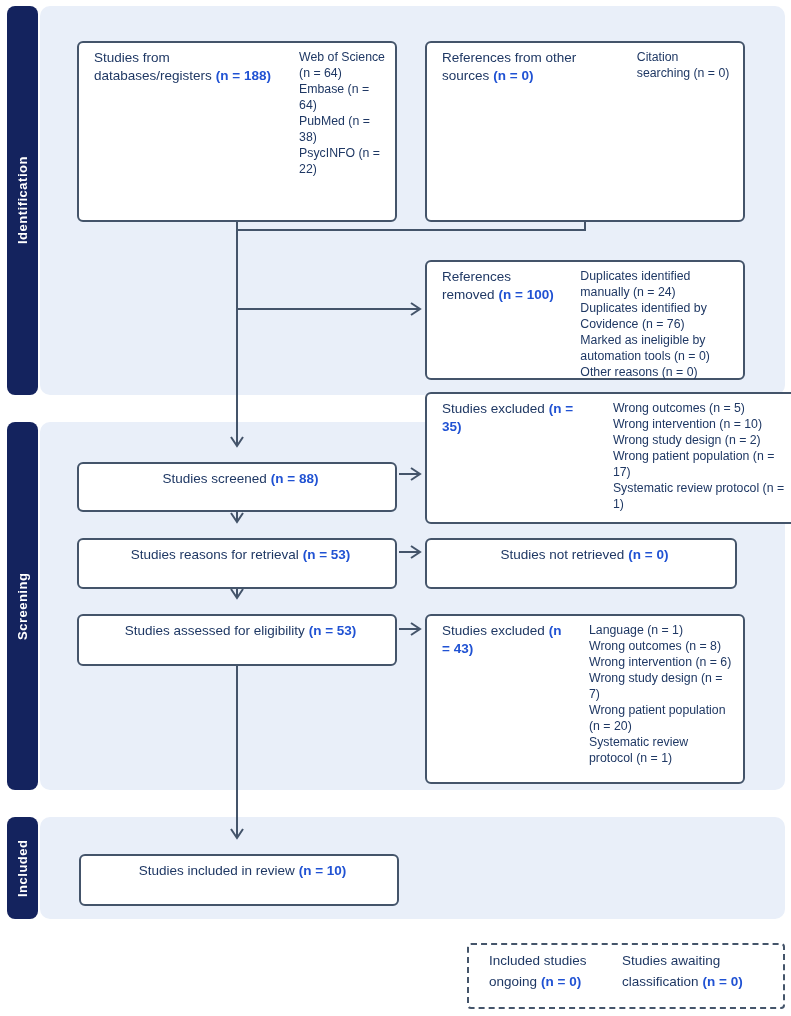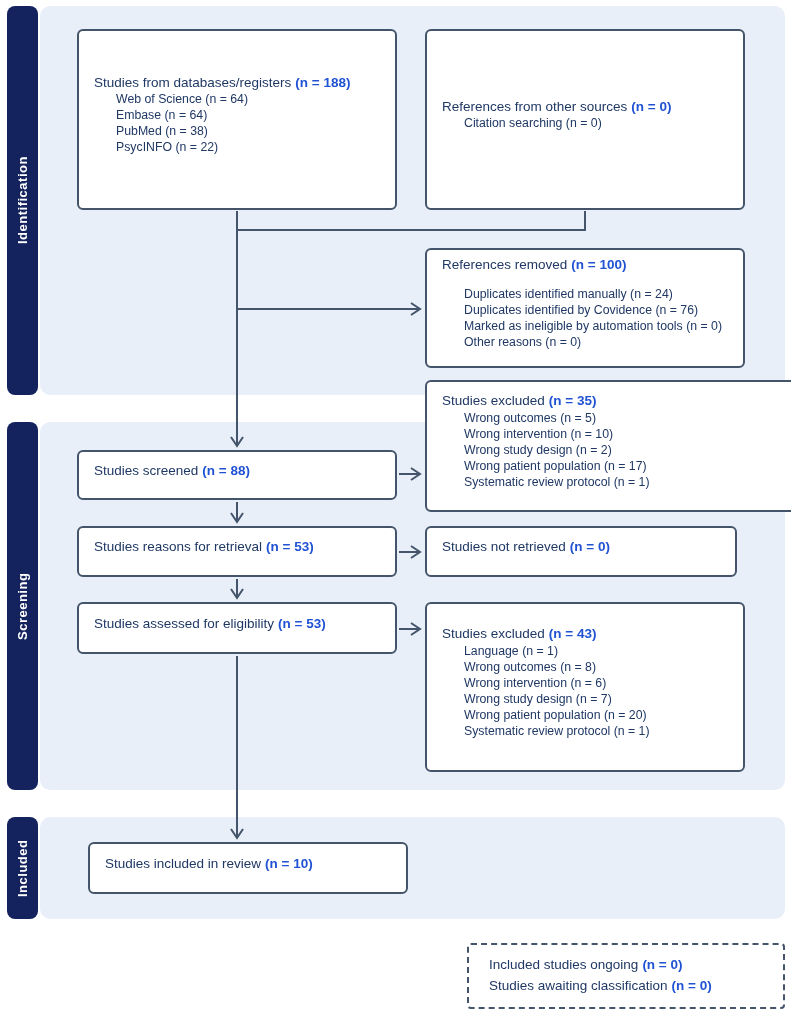--- a/index.html
+++ b/index.html
@@ -12,31 +12,32 @@
   }
   .side-label{
     position:absolute;left:7px;width:31px;background:#14235e;border-radius:8px;
     color:#ffffff;font-weight:bold;font-size:13px;letter-spacing:0.5px;
     display:flex;align-items:center;justify-content:center;
     writing-mode:vertical-rl;transform:rotate(180deg);
   }
   .box{
     position:absolute;background:#ffffff;border:2px solid #44546a;border-radius:6px;
     box-sizing:border-box;color:#1f3864;
-    display:flex;flex-direction:column;justify-content:center;
-    padding:6px 8px 15px 15px;
+    display:flex;flex-direction:row;justify-content:center;
+    padding:6px 8px 4px 15px;
+    margin-top:12px;
   }
   .box .title{font-size:13.5px;line-height:1.3;}
   .count{font-weight:700;color:#2052d3;margin-left:4px;}
   .items{margin-top:1px;}
   .item{font-size:12.3px;line-height:1.3;padding-left:22px;}
   .dashed-box{
     position:absolute;background:#ffffff;border:2px dashed #44546a;border-radius:4px;
     box-sizing:border-box;color:#1f3864;
-    display:flex;flex-direction:column;justify-content:center;
+    display:flex;justify-content:center;
     padding:6px 8px 6px 20px;
   }
   .dashed-box .title{font-size:13.5px;line-height:1.55;}
   #arrows{position:absolute;left:0;top:0;pointer-events:none;}
 </style>
 </head>
 <body>
 
 <div id="canvas">
 
@@ -148,21 +149,21 @@
     <div class="items">
       <div class="item">Language (n = 1)</div>
       <div class="item">Wrong outcomes (n = 8)</div>
       <div class="item">Wrong intervention (n = 6)</div>
       <div class="item">Wrong study design (n = 7)</div>
       <div class="item">Wrong patient population (n = 20)</div>
       <div class="item">Systematic review protocol (n = 1)</div>
     </div>
   </div>
 
-  <div class="box" style="left:88px;top:842px;width:320px;height:52px;">
+  <div class="box" style="left:79px;top:842px;width:320px;height:52px;">
     <div class="title">
       <span>Studies included in review</span><span class="count">(n = 10)</span>
     </div>
   </div>
 
   <div class="dashed-box" style="left:467px;top:943px;width:318px;height:66px;">
     <div class="title">
       <span>Included studies ongoing</span><span class="count">(n = 0)</span>
     </div>
     <div class="title">

